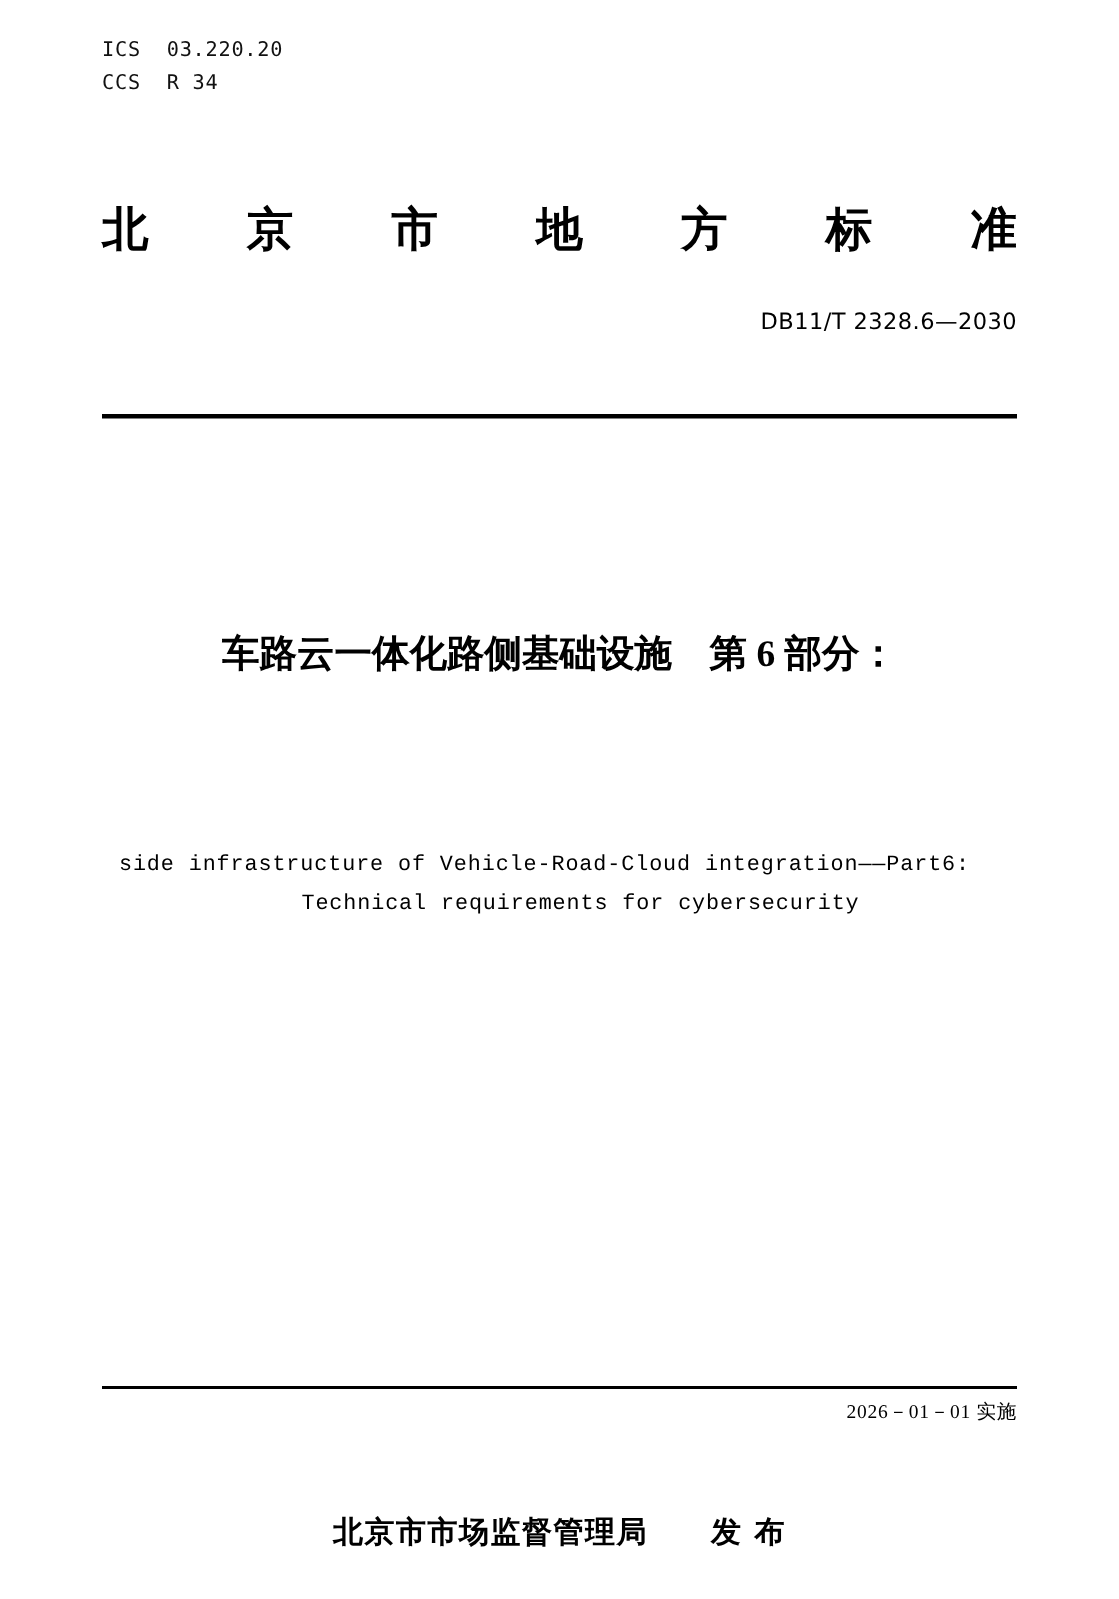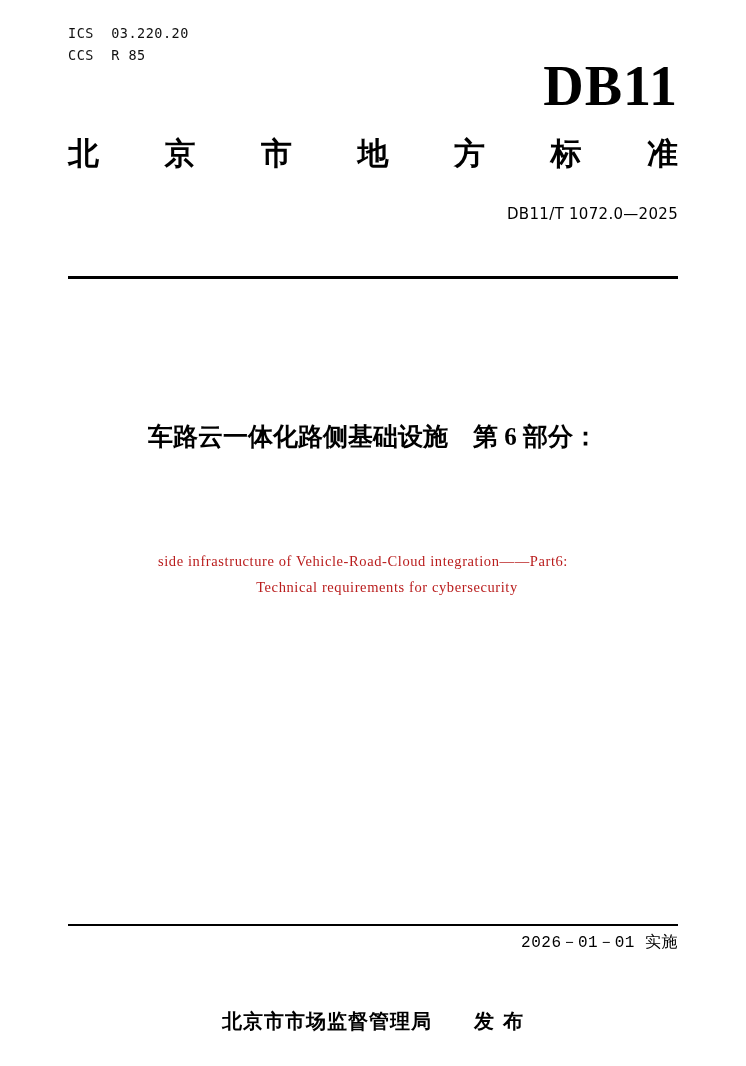--- a/index.html
+++ b/index.html
@@ -107,27 +107,27 @@
     line-height: 38px;
     color: #000;
   }
   .doc-title .line2 { display: block; }
 
   
   .doc-title-en {
     position: absolute;
     left: 0px;
     right: 0px;
-    top: 548px;
+    top: 564px;
     text-align: center;
-    font-family: Liberation Serif, serif;
+    font-family: Liberation Mono, monospace;
     font-size: 14.5px;
     line-height: 26px;
     letter-spacing: 0.6px;
-    color: #b91c1c;
+    color: #000000;
   }
   .doc-title-en .en1 {
     display: block;
     margin-left: -20px;
   }
   .doc-title-en .en2 { display: block; margin-left: 28px; }
 
   
   .date-left {
     position: absolute;
@@ -135,22 +135,22 @@
     top: 932px;
     font-family: "DejaVu Sans", sans-serif;
     font-size: 15.5px;
     letter-spacing: 0.5px;
     color: #000;
   }
   .date-right {
     position: absolute;
     right: 68px;
     top: 932px;
-    font-family: Liberation Mono, monospace;
-    font-size: 16px;
+    font-family: Liberation Serif, serif;
+    font-size: 13px;
     letter-spacing: 0.5px;
     color: #000;
   }
 
   
   .publisher {
     position: absolute;
     left: 0;
     right: 0;
     top: 1008px;
@@ -163,36 +163,35 @@
   }
   .publisher .pub-sep { display: inline-block; width: 26px; }
 </style>
 </head>
 <body>
 
 <div class="page">
 
   <div class="codes">
     <div>ICS  03.220.20</div>
-    <div>CCS  R 85</div>
-  </div>
-
-  <div class="db-logo">DB11</div>
+    <div>CCS  R 34</div>
+  </div>
+
 
   <div class="std-title">
     <span>北</span>
     <span>京</span>
     <span>市</span>
     <span>地</span>
     <span>方</span>
     <span>标</span>
     <span>准</span>
   </div>
 
-  <div class="std-no">DB11/T 1072.0—2025</div>
+  <div class="std-no">DB11/T 2328.6—2030</div>
 
   <div class="rule-top"></div>
 
   <div class="doc-title">
     <span class="line1">车路云一体化路侧基础设施　第 6 部分：</span>
   </div>
 
   <div class="doc-title-en">
     <span class="en1">side infrastructure of Vehicle-Road-Cloud integration——Part6:</span>
     <span class="en2">Technical requirements for cybersecurity</span>

